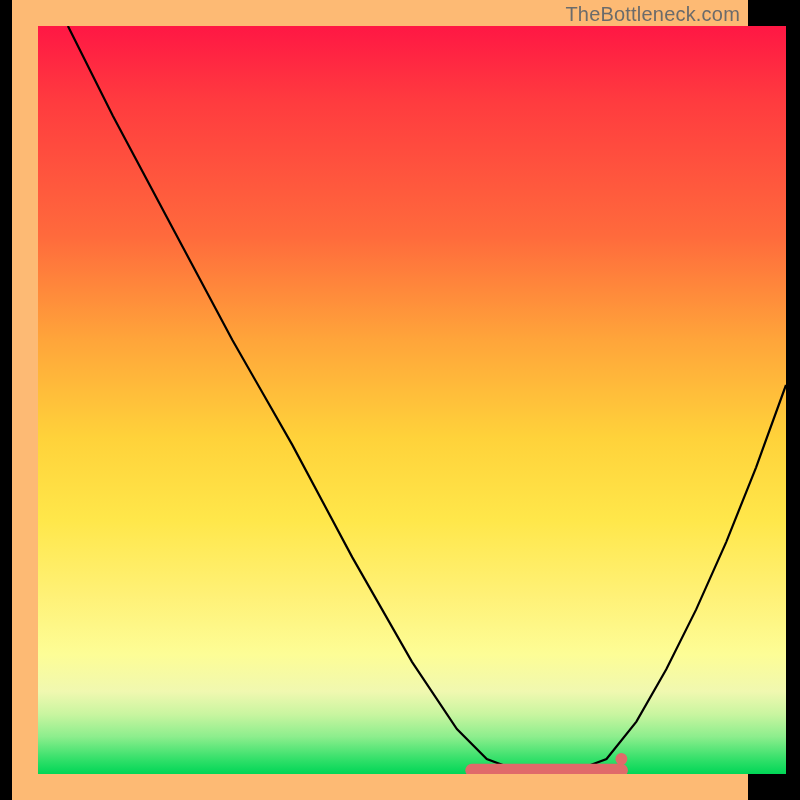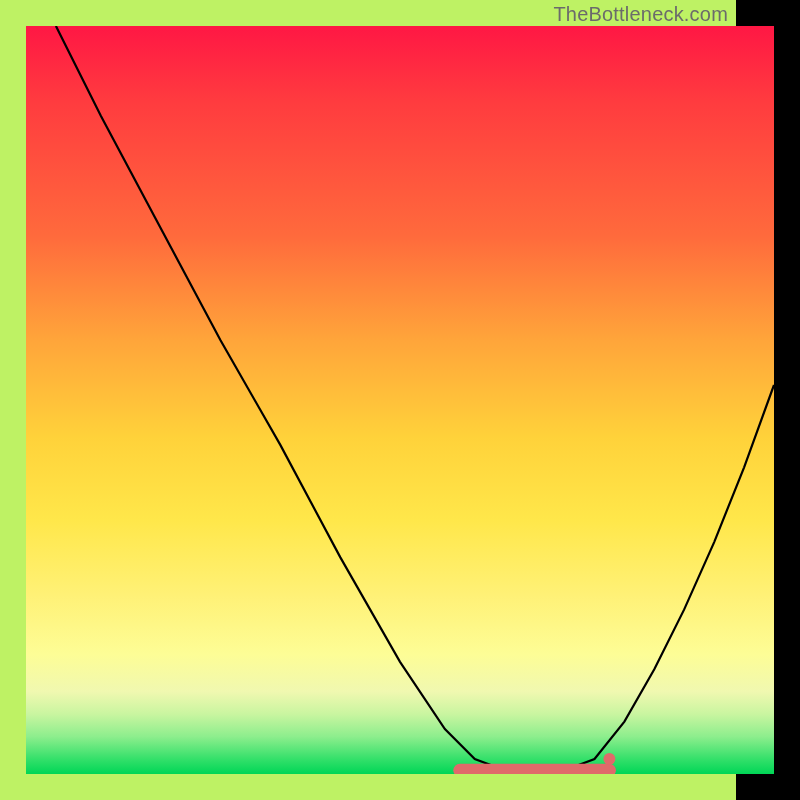--- a/index.html
+++ b/index.html
@@ -5,25 +5,25 @@
   html, body {
     margin: 0;
     padding: 0;
     width: 800px;
     height: 800px;
     background: #000;
     overflow: hidden;
   }
   .frame {
     position: absolute;
-    left: 0;
+    left: 12px;
     top: 0;
     width: 736px;
     height: 800px;
-    background: #bef264;
+    background: #fdba74;
   }
   .plot-area {
     position: absolute;
     left: 26px;
     top: 26px;
     width: 748px;
     height: 748px;
     
     background: linear-gradient(
       to bottom,

